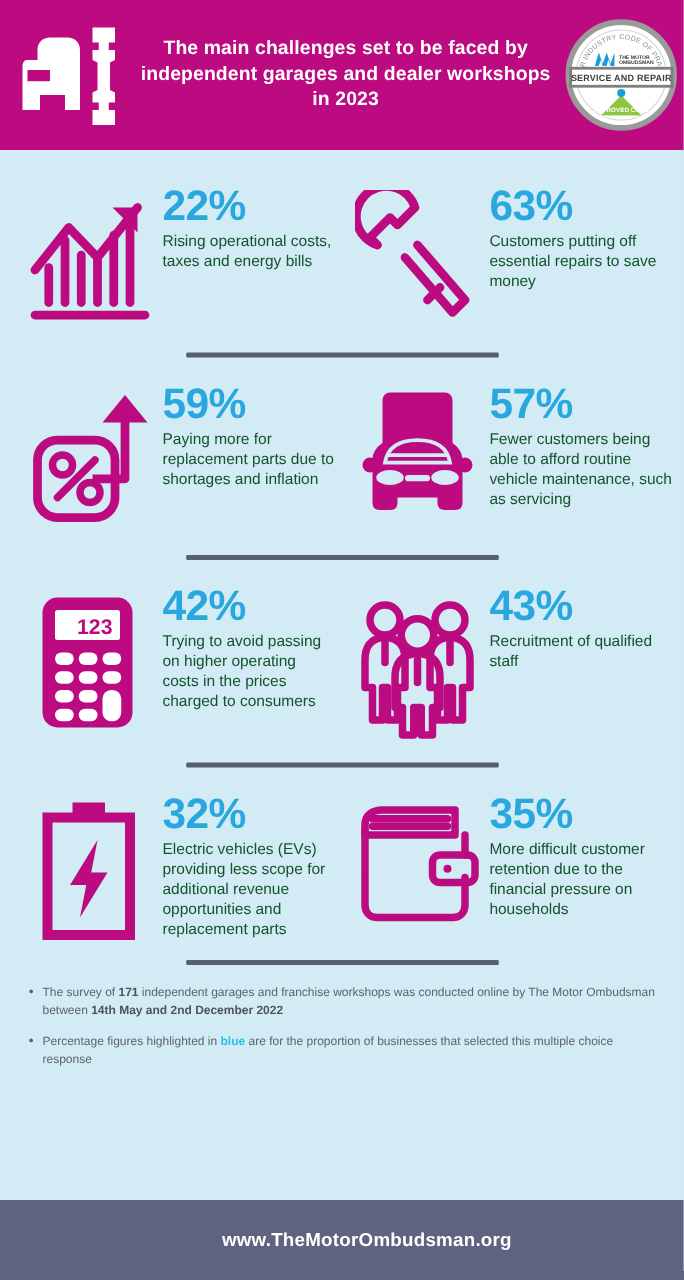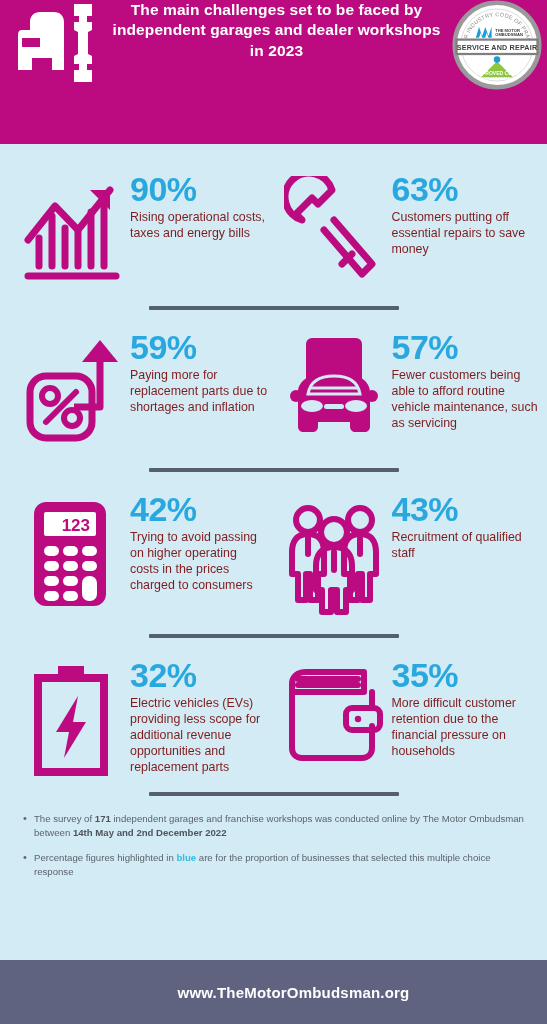--- a/index.html
+++ b/index.html
@@ -7,23 +7,23 @@
     width:547px; height:1024px;
     font-family:"Liberation Sans", sans-serif;
     background:#d2ebf5;
     overflow:hidden;
   }
   .page { position:relative; width:547px; height:1024px; background:#d2ebf5; }
 
   
   .header {
     position:relative;
-    height:144px;
+    height:120px;
     background:#bc0a80;
-    display:flex; align-items:flex-start;
+    display:flex; align-items:center;
   }
   .header-logo { width:110px; flex:0 0 110px; display:flex; align-items:center; justify-content:center; }
   .header-title {
     flex:1 1 auto;
     color:#ffffff;
     font-size:15.5px;
     font-weight:bold;
     line-height:1.32;
     text-align:center;
     padding:0 4px 0 0;
@@ -44,21 +44,21 @@
 
   .pct {
     color:#29a8df;
     font-size:34px;
     font-weight:bold;
     line-height:1.0;
     letter-spacing:-0.5px;
     margin-bottom:4px;
   }
   .desc {
-    color:#7f1d1d;
+    color:#14532d;
     font-size:12.4px;
     line-height:1.28;
   }
 
   
   .divider-wrap { display:flex; justify-content:center; }
   .divider { width:250px; height:4px; background:#546070; border-radius:1px; }
 
   
   .notes { padding:16px 22px 6px 22px; }
@@ -152,21 +152,21 @@
               <line x1="43" y1="90" x2="43" y2="52"></line>
               <line x1="56" y1="90" x2="56" y2="56"></line>
               <line x1="69" y1="90" x2="69" y2="36"></line>
               <line x1="82" y1="90" x2="82" y2="24"></line>
               <polyline points="6,64 33,30 56,54 88,14" stroke-linejoin="round"></polyline>
             </g>
             <path d="M88 14 L68 14 L88 34 Z" fill="#bc0a80"></path>
           </svg>
         </div>
         <div class="stat-text">
-          <div class="pct">90%</div>
+          <div class="pct">22%</div>
           <div class="desc">Rising operational costs, taxes and energy bills</div>
         </div>
       </div>
 
       <div class="cell cell-right">
         <div class="icon-box">
           <svg width="100" height="108" viewBox="0 0 100 108">
             <g stroke="#bc0a80" stroke-width="7" fill="none" stroke-linejoin="round" stroke-linecap="round">
               <path d="M48 14 A24 24 0 1 0 18 44 L12 38 L28 22 L34 28 Z"></path>
               <path d="M50 44 L88 88 L78 98 L40 54"></path>

